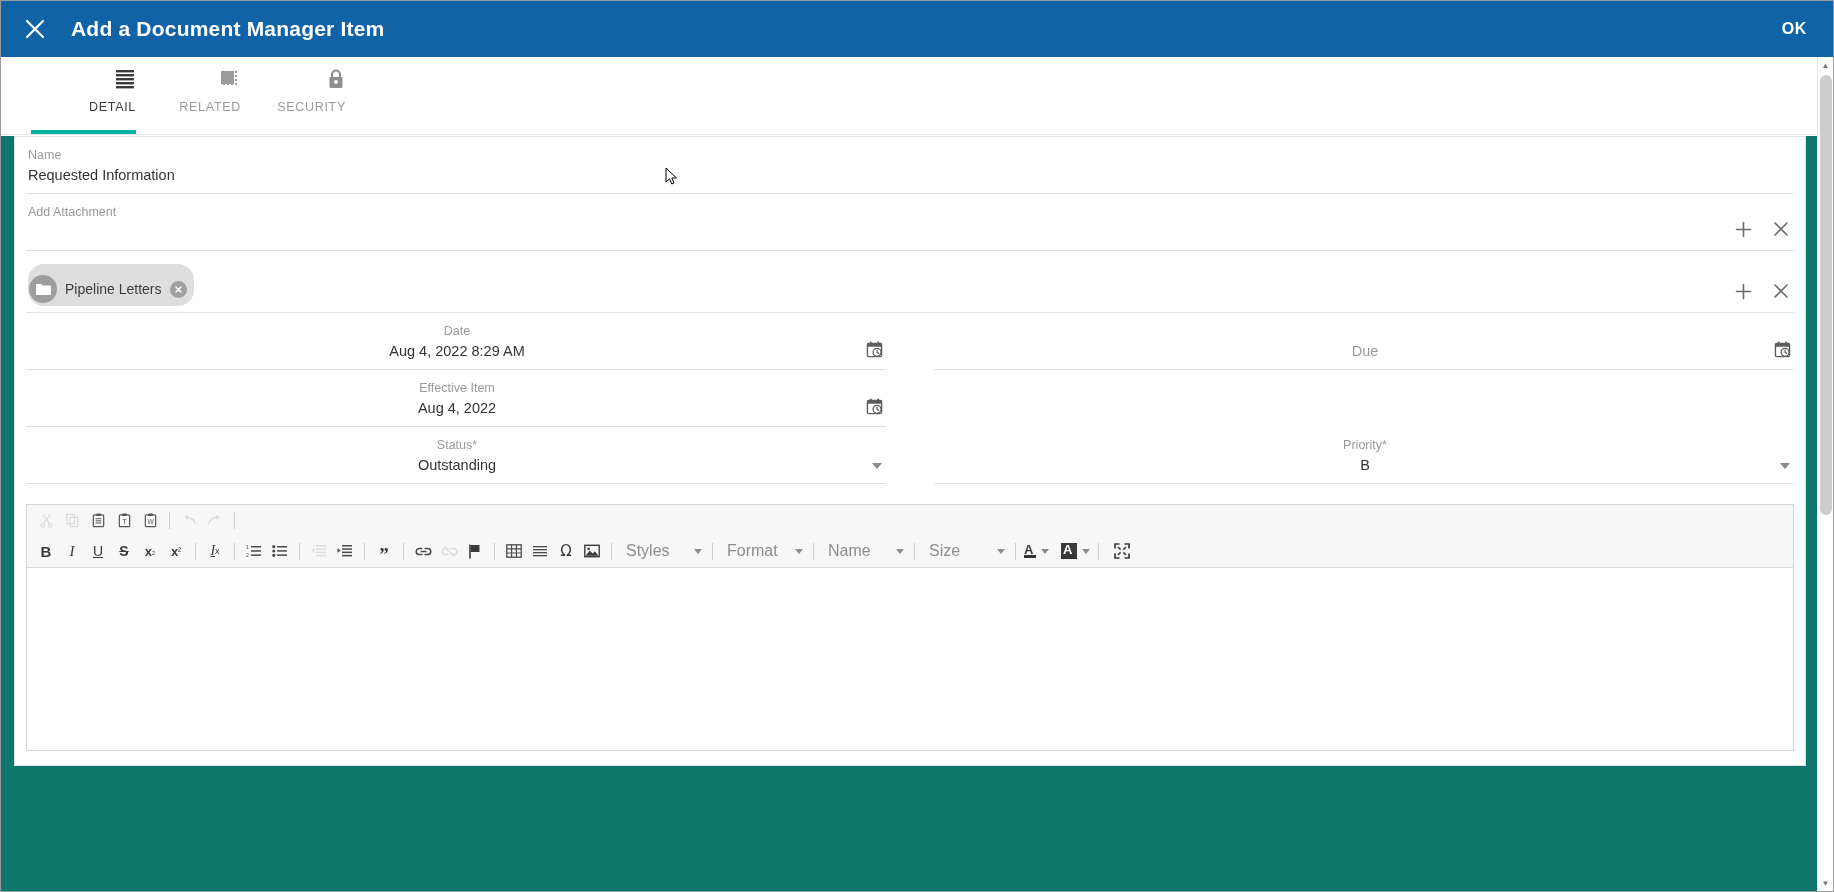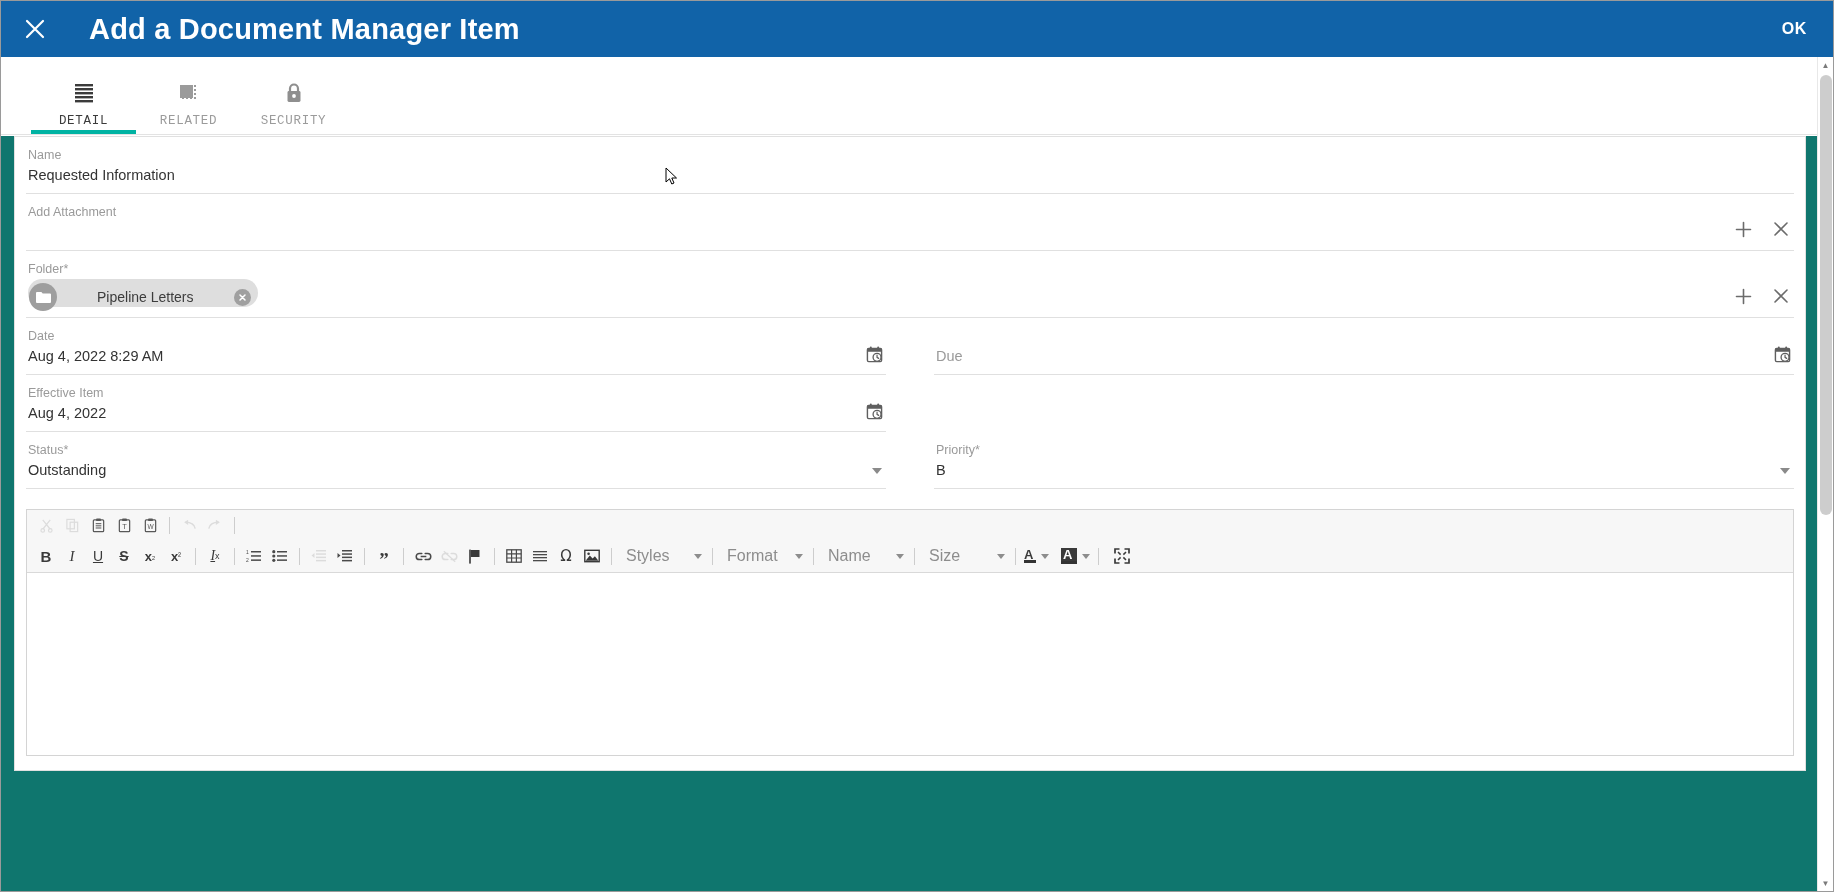--- a/index.html
+++ b/index.html
@@ -28,24 +28,24 @@
     position: relative;
   }
   .titlebar .close-btn {
     width: 40px; height: 40px;
     display: flex; align-items: center; justify-content: center;
     cursor: pointer;
     flex: 0 0 auto;
   }
   .titlebar .close-btn svg { display:block; }
   .titlebar .title {
-    font-size: 29px;
+    font-size: 21px;
     font-weight: bold;
     letter-spacing: .2px;
-    margin-left: 34px;
+    margin-left: 16px;
     white-space: nowrap;
   }
   .titlebar .ok-btn {
     margin-left: auto;
     font-size: 16px;
     font-weight: bold;
     letter-spacing: .6px;
     cursor: pointer;
     padding: 6px 4px;
   }
@@ -57,26 +57,25 @@
     display: flex;
     align-items: flex-end;
     padding-left: 30px;
     border-bottom: 1px solid #e3e3e3;
   }
   .tab {
     width: 105px;
     height: 74px;
     display: flex;
     flex-direction: column;
-    align-items: center;
+    align-items: flex-end;
     justify-content: flex-end;
-    padding-bottom: 6px;
+    padding-bottom: 20px;
     cursor: pointer;
     position: relative;
-    font-family: Liberation Mono, monospace;
   }
   .tab .tab-icon {
     height: 30px;
     display: flex; align-items: center; justify-content: center;
     margin-bottom: 6px;
   }
   .tab .tab-label {
     font-size: 12.5px;
     letter-spacing: .7px;
     color: #9b9b9b;
@@ -128,21 +127,21 @@
   }
   .field .fplaceholder {
     font-size: 14.5px;
     color: #9a9a9a;
     line-height: 24px;
     padding-left: 2px;
     min-height: 24px;
   }
 
   .row2 { display: flex; }
-  .row2 > .col { width: 50%; position: relative; }
+  .row2 > .col { width: 50%; position: relative; text-align: center; }
   .row2 > .col.left { padding-right: 24px; }
   .row2 > .col.right { padding-left: 24px; }
 
   .field-actions {
     position: absolute;
     right: 2px;
     bottom: 10px;
     display: flex;
     gap: 16px;
     align-items: center;
@@ -170,26 +169,25 @@
     border-left: 5px solid transparent;
     border-right: 5px solid transparent;
     border-top: 6px solid #8a8a8a;
     cursor: pointer;
   }
 
   
   .chip {
     display: inline-flex;
     align-items: center;
-    height: 28px;
+    height: 42px;
     background: #dedede;
     border-radius: 16px;
     padding: 8px 7px 0 1px;
     margin-top: 2px;
-    gap: 32px;
   }
   .chip .chip-avatar {
     width: 28px; height: 28px;
     border-radius: 50%;
     background: #9e9e9e;
     display: flex; align-items: center; justify-content: center;
     flex: 0 0 auto;
     margin-right: 8px;
   }
   .chip .chip-text {
@@ -391,21 +389,20 @@
           </span>
           <span class="icon-btn">
             <svg width="16" height="16" viewBox="0 0 16 16">
               <path d="M2 2 L14 14 M14 2 L2 14" stroke="#6b6b6b" stroke-width="1.6" stroke-linecap="round"></path>
             </svg>
           </span>
         </div>
       </div>
 
       <div class="field">
-        <div class="flabel">Folder*</div>
         <div class="fvalue">
           <span class="chip">
             <span class="chip-avatar">
               <svg width="17" height="14" viewBox="0 0 17 14">
                 <path d="M1 3 a1 1 0 0 1 1-1 h4.4 l1.3 1.6 H15 a1 1 0 0 1 1 1 V12 a1 1 0 0 1-1 1 H2 a1 1 0 0 1-1-1 Z" fill="#ffffff"></path>
               </svg>
             </span>
             <span class="chip-text">Pipeline Letters</span>
             <span class="chip-remove">
               <svg width="11" height="11" viewBox="0 0 11 11">

